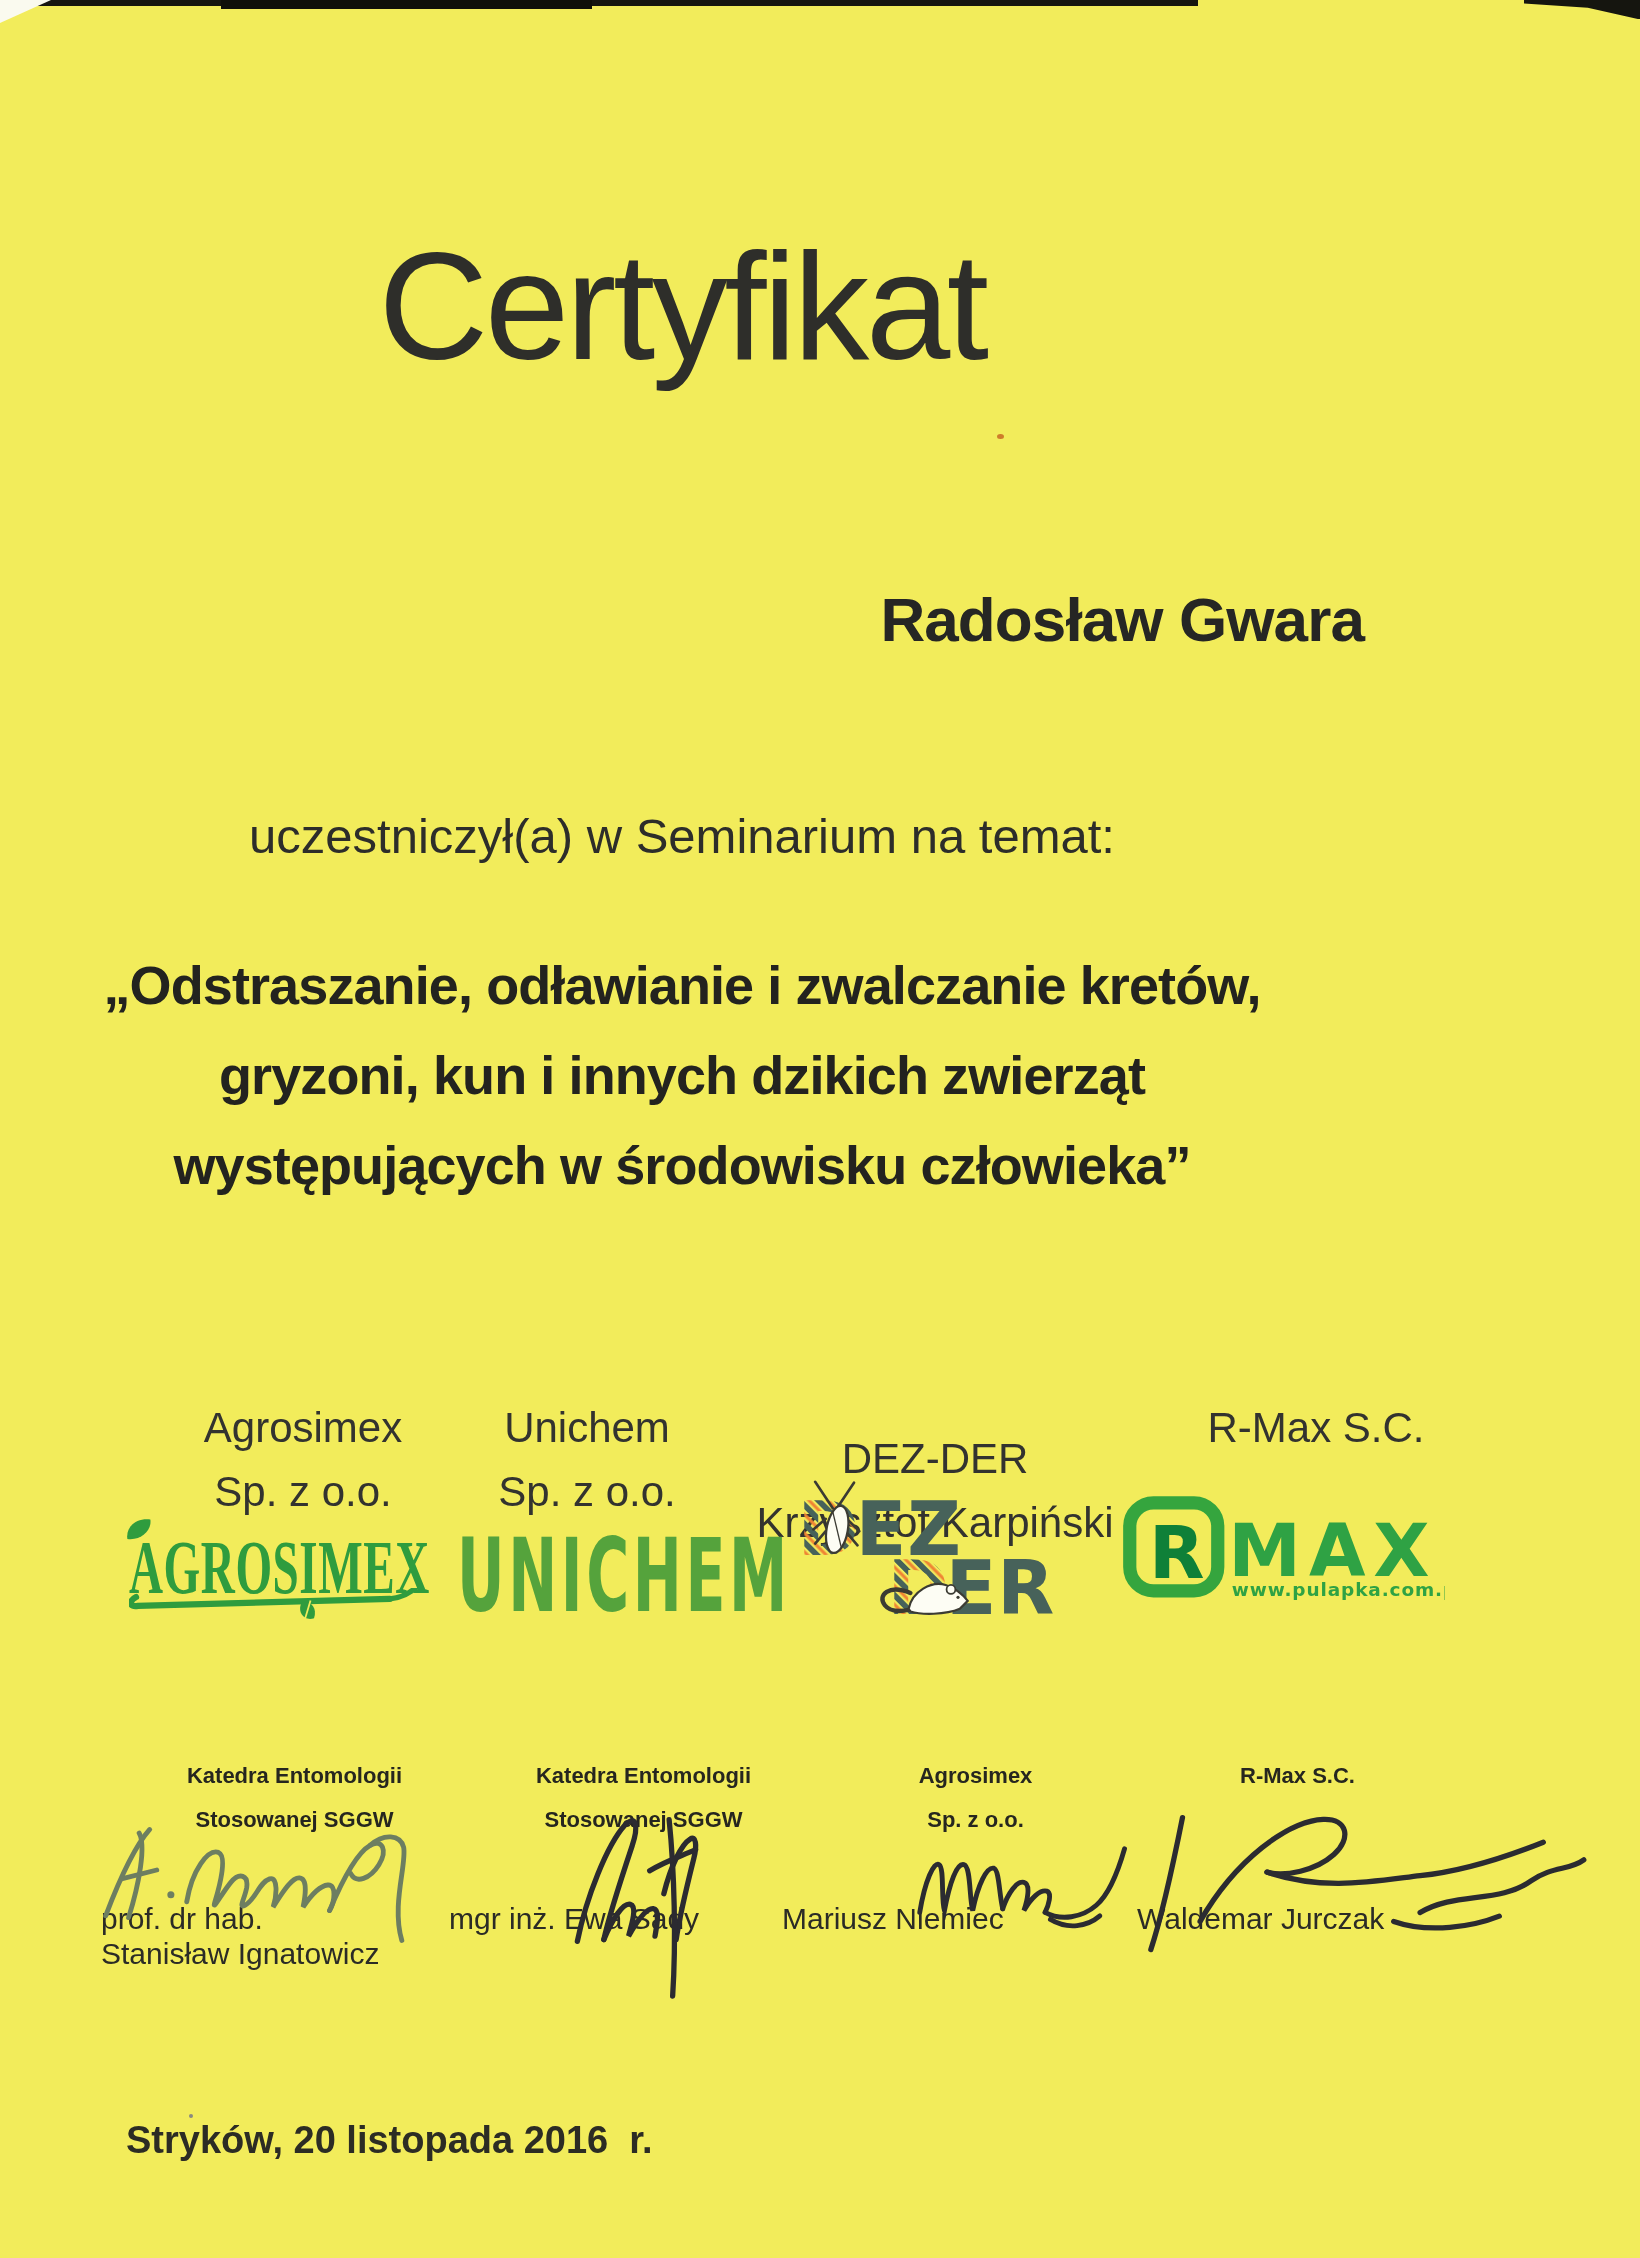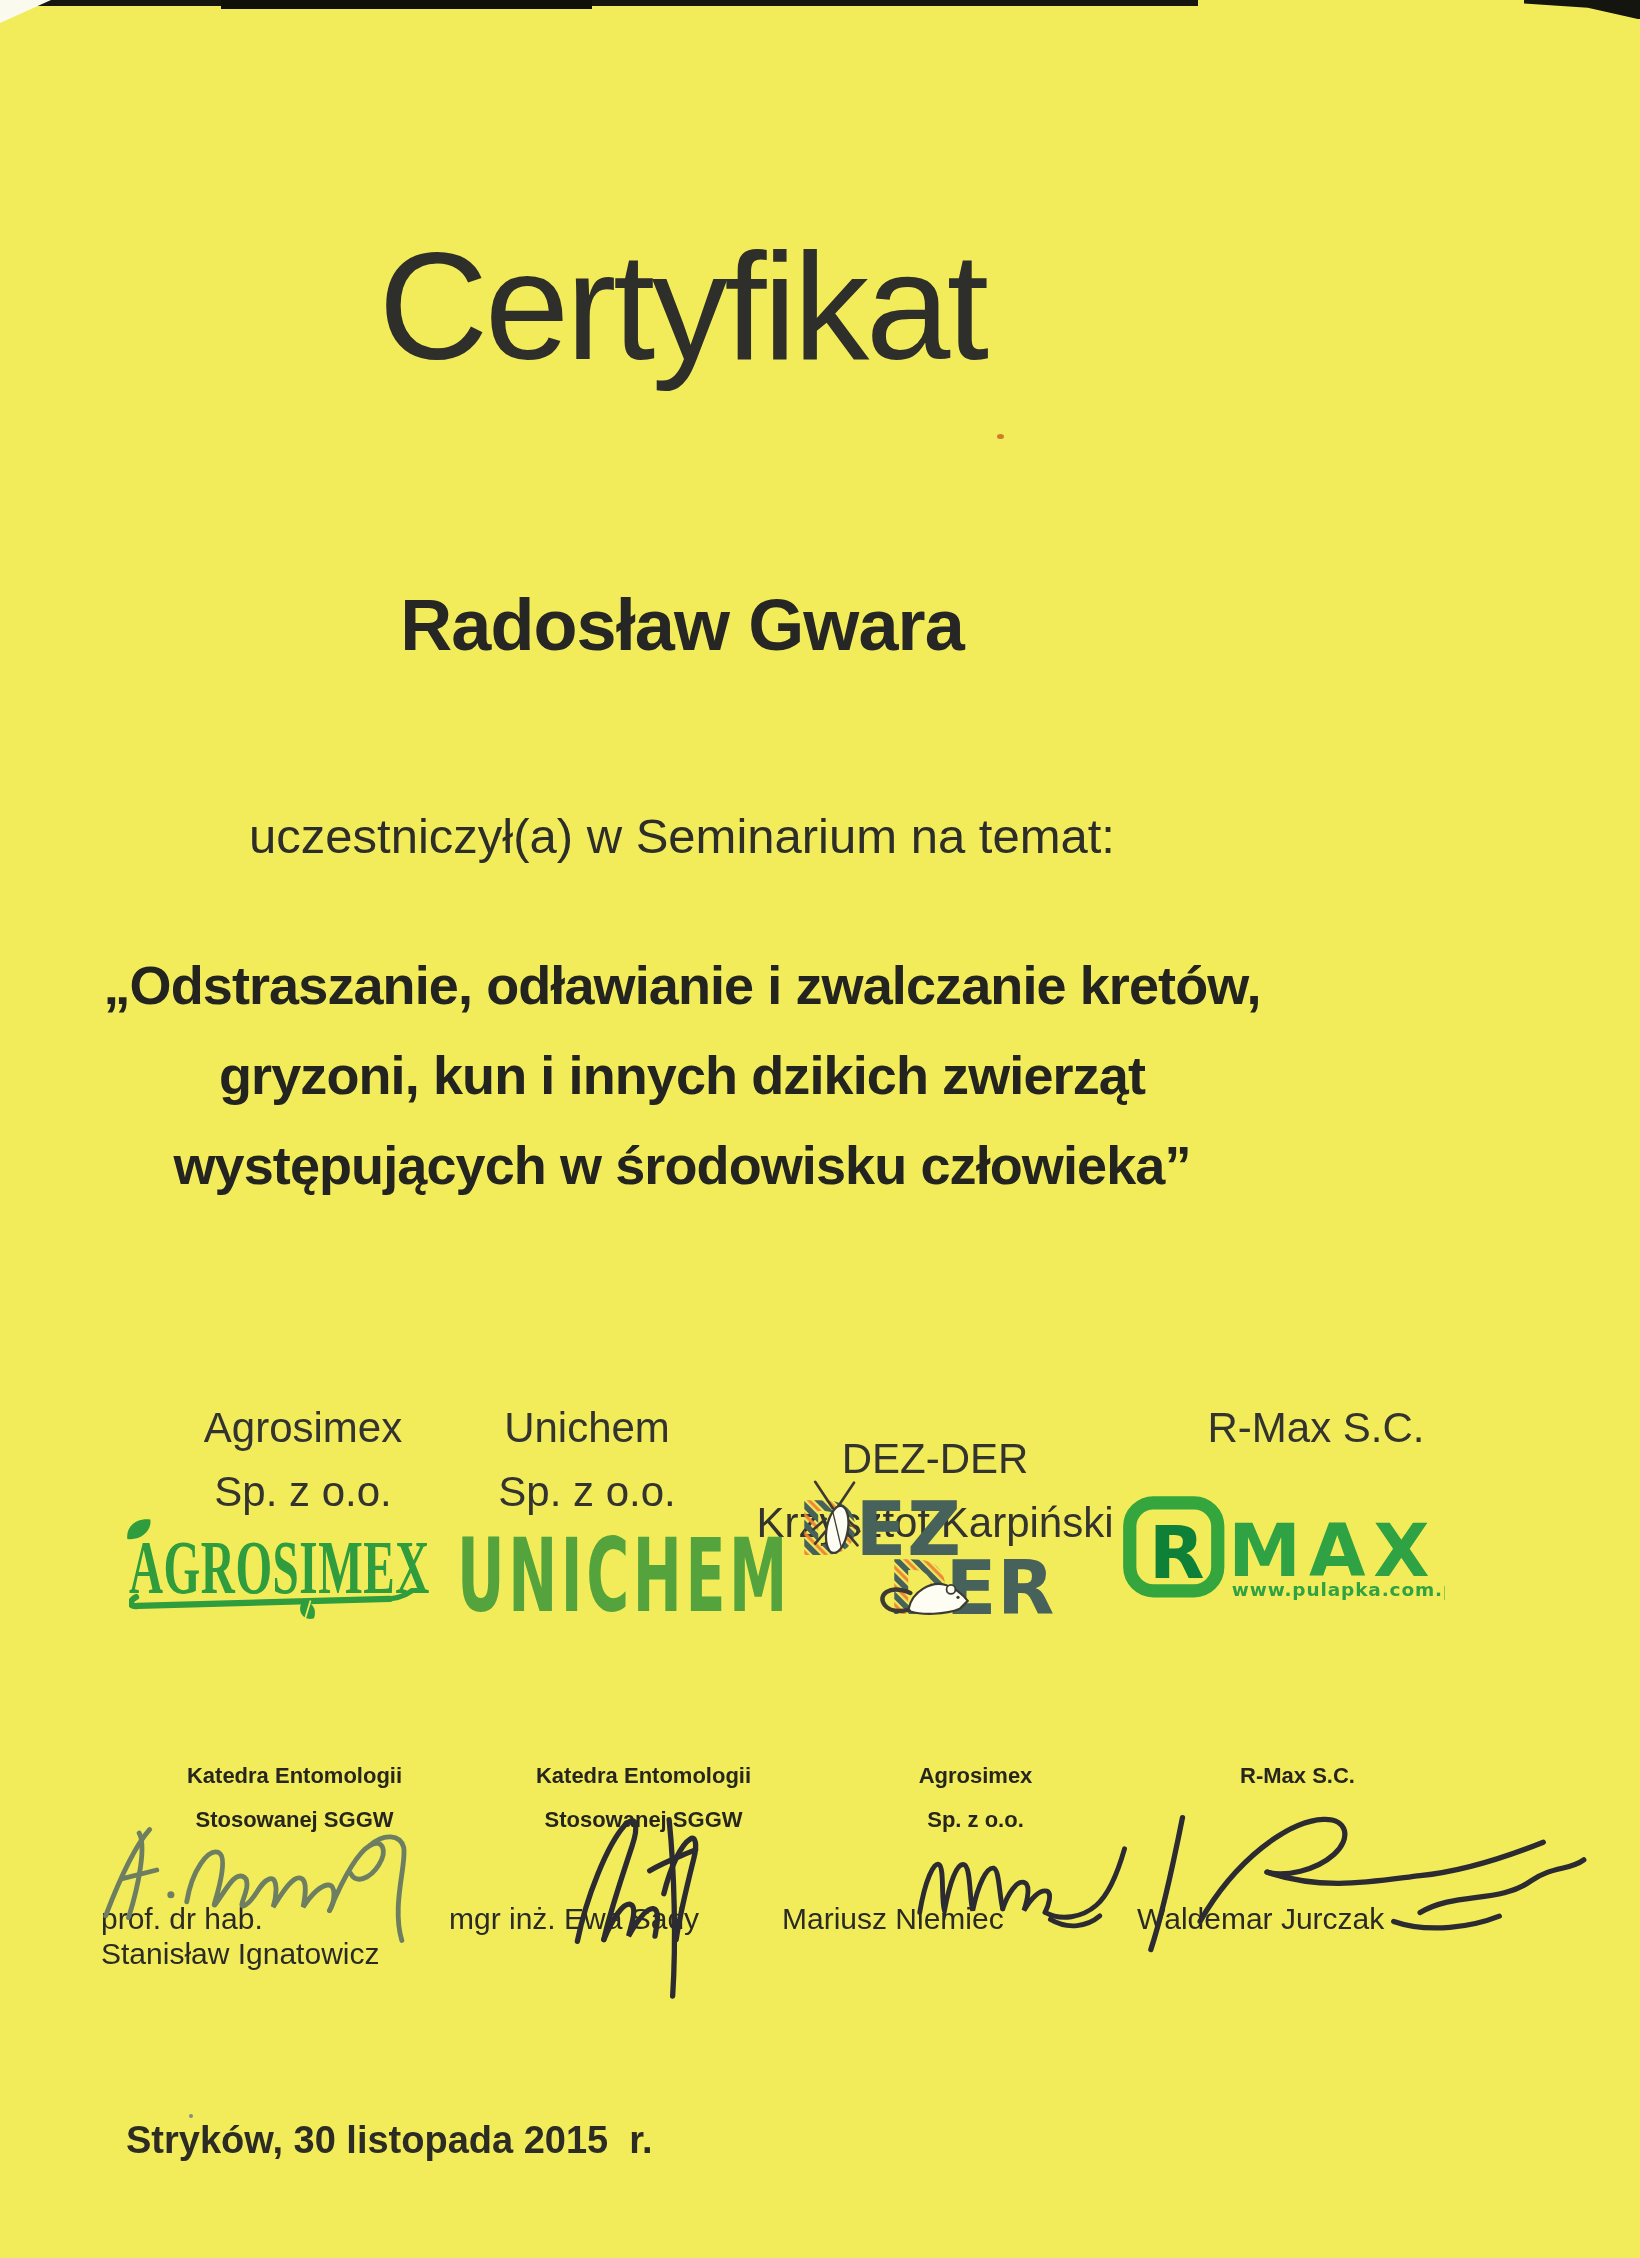--- a/index.html
+++ b/index.html
@@ -17,21 +17,21 @@
   .scan-bar{position:absolute;left:25px;top:0;width:1173px;height:6.2px;background:#16160f;}
   .scan-bar2{position:absolute;left:221px;top:0;width:371px;height:8.8px;background:#101009;}
   .scan-corner-tr{position:absolute;right:0;top:0;width:116px;height:19.4px;background:#15150f;
     clip-path:polygon(0 0,100% 0,100% 100%,55% 40%,0 18%);}
   .scan-corner-tl{position:absolute;left:0;top:0;width:51px;height:23px;background:#fafaef;
     clip-path:polygon(0 0,100% 0,0 100%);}
   .speck-orange{position:absolute;left:997px;top:434px;width:7px;height:5.3px;border-radius:50%;background:#c86a22;opacity:.85;}
   .speck-gray{position:absolute;left:189px;top:2114px;width:4.4px;height:4.4px;border-radius:50%;background:#8a8a80;}
   
   .title{top:219px;font-size:152px;font-weight:400;letter-spacing:-3.5px;color:#2e2e2a;}
-  .recipient{top:584px;font-size:72px;font-weight:bold;letter-spacing:-0.9px;color:#262624;}
+  .recipient{top:584px;font-size:62px;font-weight:bold;letter-spacing:-0.9px;color:#262624;text-align:right;}
   .intro{top:808px;font-size:49px;color:#2d2d2a;}
   .seminar{top:940px;font-size:54px;line-height:90px;font-weight:bold;color:#23231f;letter-spacing:-0.9px;}
   .organized{top:1219px;font-size:47px;color:#2d2d2a;}
   
   .org-col{position:absolute;top:1396px;width:388px;text-align:center;font-size:42px;line-height:64px;color:#33332f;}
   .org-col .sub{white-space:nowrap;}
   
   .logo-agro{position:absolute;left:129px;top:1524px;font-family:"Liberation Serif",serif;
     font-weight:bold;font-size:76px;color:#2f9c3e;letter-spacing:0.9px;
     transform:scaleX(0.62);transform-origin:left top;white-space:nowrap;}
@@ -201,16 +201,16 @@
   </div>
   <div class="sign-name" style="left:782px;">
     <div>Mariusz Niemiec</div>
     <div></div>
   </div>
   <div class="sign-name" style="left:1137px;">
     <div>Waldemar Jurczak</div>
     <div></div>
   </div>
 
-  <div class="date">Stryków, 30 listopada 2015  r.</div>
+  <div class="date">Stryków, 20 listopada 2016  r.</div>
 
 </div>
 
 
 </body></html>

